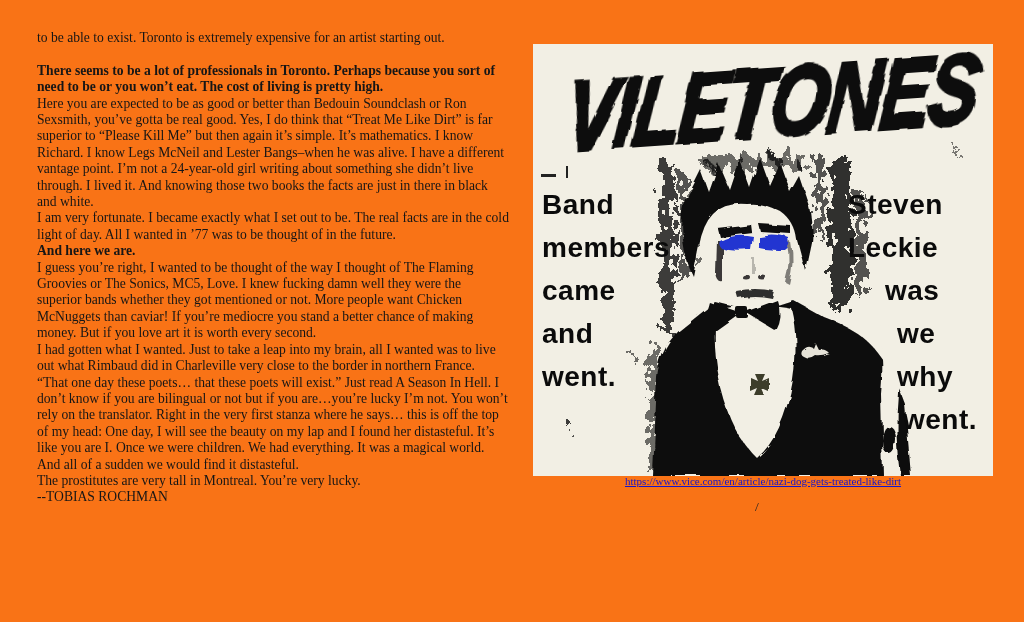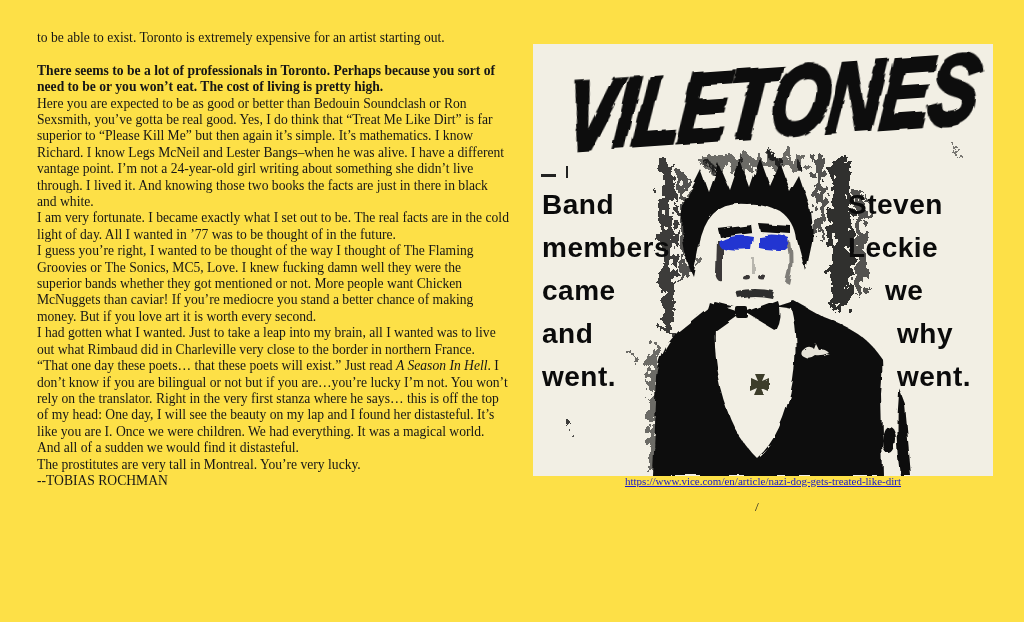--- a/index.html
+++ b/index.html
@@ -1,25 +1,25 @@
 <!DOCTYPE html>
 <html><head>
 <meta charset="utf-8">
 <style>
   html,body{margin:0;padding:0;background:#ffffff;}
-  .page{position:relative;width:1024px;height:622px;background:#fde047;overflow:hidden;
+  .page{position:relative;width:1024px;height:622px;background:#f97316;overflow:hidden;
         font-family:"Liberation Serif", serif;color:#161616;}
 
   
   .article{position:absolute;left:37px;top:30px;width:472px;
            font-size:13.6px;line-height:16.4px;letter-spacing:0;}
   .para{margin:0;}
   .para.bold{font-weight:bold;}
   .para.spacer{height:16.4px;}
-  .i{font-style:italic;}
+  .i{}
 
   
   .poster{position:absolute;left:533px;top:44px;width:460px;height:432px;
           background:#f2efe4;overflow:hidden;}
   .logo-svg{position:absolute;left:2px;top:0;width:456px;height:122px;overflow:visible;}
   .figure-svg{position:absolute;left:0;top:0;width:460px;height:432px;}
 
   .cap{position:absolute;font-family:"Liberation Sans", sans-serif;font-weight:bold;
        font-size:28px;line-height:43px;color:#0b0b0b;letter-spacing:0.5px;}
   .cap-left{left:9px;top:139px;}
@@ -40,20 +40,21 @@
 <body>
 
 <div class="page">
 
   <div class="article">
       <div class="para normal"><span>to be able to exist. Toronto is extremely expensive for an artist starting out.</span></div>
       <div class="para spacer"></div>
       <div class="para bold"><span>There seems to be a lot of professionals in Toronto. Perhaps because you sort of need to be or you won’t eat. The cost of living is pretty high.</span></div>
       <div class="para normal"><span>Here you are expected to be as good or better than Bedouin Soundclash or Ron Sexsmith, you’ve gotta be real good. Yes, I do think that “Treat Me Like Dirt” is far superior to “Please Kill Me” but then again it’s simple. It’s mathematics. I know Richard. I know Legs McNeil and Lester Bangs–when he was alive. I have a different vantage point. I’m not a 24-year-old girl writing about something she didn’t live through. I lived it. And knowing those two books the facts are just in there in black and white.</span></div>
       <div class="para normal"><span>I am very fortunate. I became exactly what I set out to be. The real facts are in the cold light of day. All I wanted in ’77 was to be thought of in the future.</span></div>
+      <div class="para bold"><span>And here we are.</span></div>
       <div class="para normal"><span>I guess you’re right, I wanted to be thought of the way I thought of The Flaming Groovies or The Sonics, MC5, Love. I knew fucking damn well they were the superior bands whether they got mentioned or not. More people want Chicken McNuggets than caviar! If you’re mediocre you stand a better chance of making money. But if you love art it is worth every second.</span></div>
       <div class="para normal"><span>I had gotten what I wanted. Just to take a leap into my brain, all I wanted was to live out what Rimbaud did in Charleville very close to the border in northern France. “That one day these poets… that these poets will exist.” Just read </span><span class="i">A Season In Hell</span><span>. I don’t know if you are bilingual or not but if you are…you’re lucky I’m not. You won’t rely on the translator. Right in the very first stanza where he says… this is off the top of my head: One day, I will see the beauty on my lap and I found her distasteful. It’s like you are I. Once we were children. We had everything. It was a magical world. And all of a sudden we would find it distasteful.</span></div>
       <div class="para normal"><span>The prostitutes are very tall in Montreal. You’re very lucky.</span></div>
       <div class="para normal"><span>--TOBIAS ROCHMAN</span></div>
     </div>
 
   <div class="poster">
 
     <svg class="logo-svg" viewBox="0 0 456 122" xmlns="http://www.w3.org/2000/svg">
       <defs>
@@ -157,20 +158,21 @@
     <div class="cap cap-left">
         <div class="cap-line">Band</div>
         <div class="cap-line">members</div>
         <div class="cap-line">came</div>
         <div class="cap-line">and</div>
         <div class="cap-line">went.</div>
       </div>
     <div class="cap cap-right">
         <div class="cap-line">Steven</div>
         <div class="cap-line">Leckie</div>
+        <div class="cap-line">was</div>
         <div class="cap-line">we</div>
         <div class="cap-line">why</div>
         <div class="cap-line">went.</div>
       </div>
   </div>
 
   <div class="linkrow">
     <a href="#">https://www.vice.com/en/article/nazi-dog-gets-treated-like-dirt</a>
   </div>
   <div class="slashrow">/</div>

